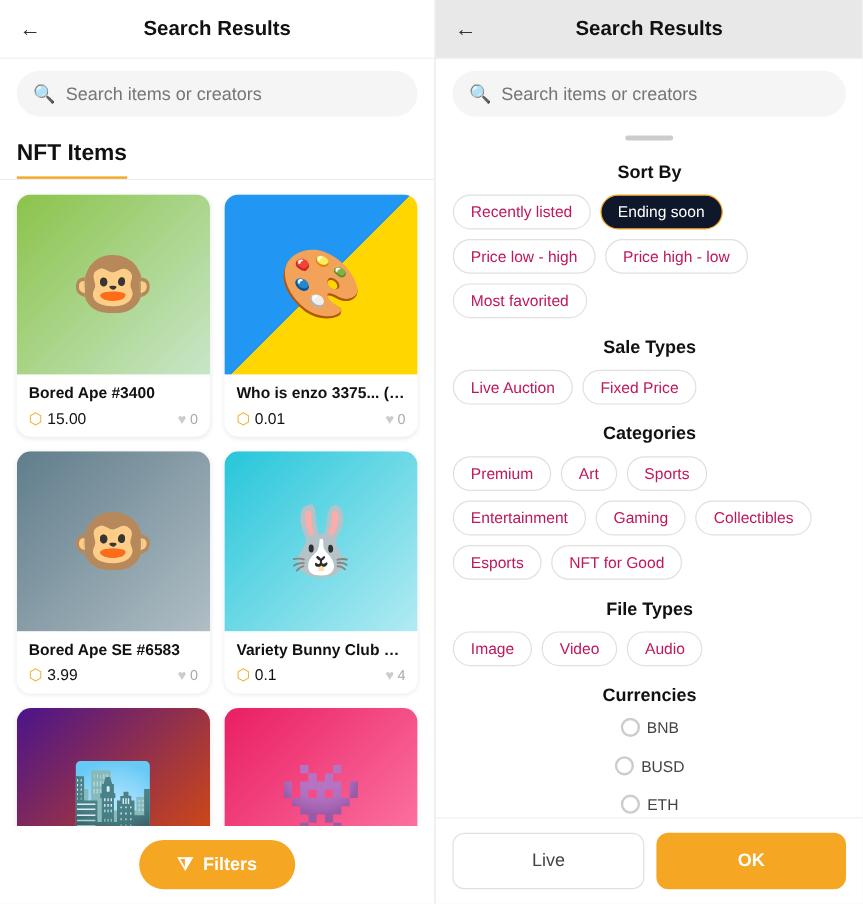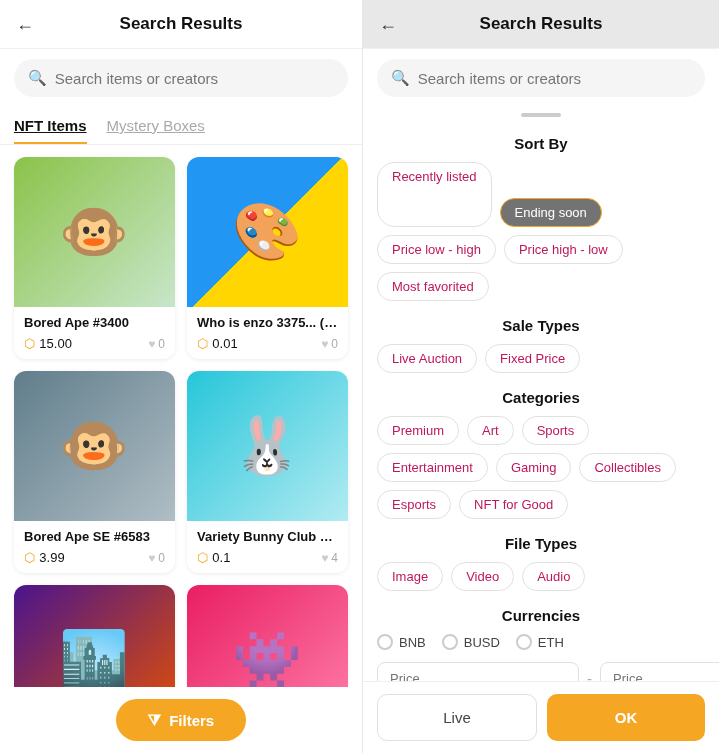--- a/index.html
+++ b/index.html
@@ -56,25 +56,24 @@
     }
 
     .tabs {
       display: flex;
       padding: 0 14px;
       gap: 20px;
       border-bottom: 1px solid #eee;
     }
     .tab {
       padding: 10px 0 8px;
-      font-size: 15px;
+      font-size: 19px;
       cursor: pointer;
       color: #aaa;
       border-bottom: 2px solid transparent;
-      text-decoration: underline;
     }
     .tab.active {
       color: #111;
       font-weight: 600;
       border-bottom: 2px solid #f5a623;
     }
 
     .grid-content {
       flex: 1;
       overflow-y: auto;
@@ -231,31 +230,31 @@
     .chip {
       padding: 6px 14px;
       border-radius: 18px;
       border: 1px solid #e0e0e0;
       font-size: 13px;
       color: #be185d;
       cursor: pointer;
       background: #fff;
     }
     .chip.selected-yellow {
-      background: #737373;
+      background: #0f172a;
       color: #fff;
       border-color: #f5a623;
-      margin-top: 36px;
     }
 
     .radio-group {
       display: flex;
       gap: 16px;
       margin-bottom: 12px;
       align-items: center;
+      flex-direction: column;
     }
     .radio-item {
       display: flex;
       align-items: center;
       gap: 6px;
       font-size: 13px;
       color: #444;
       cursor: pointer;
     }
     .radio-circle {
@@ -331,21 +330,20 @@
     <span class="header-title">Search Results</span>
   </div>
 
   <div class="search-bar">
     <span class="search-icon-wrap">🔍</span>
     <input class="search-input-field" type="text" placeholder="Search items or creators" style="">
   </div>
 
   <div class="tabs">
     <div class="tab active">NFT Items</div>
-    <div class="tab">Mystery Boxes</div>
   </div>
 
   <div class="grid-content">
     <div class="nft-grid" id="nft-grid">
         <div class="nft-card">
     <div class="nft-image-placeholder img-ape1">
       <span style="font-size:56px">🐵</span>
     </div>
     <div class="nft-info">
       <div class="nft-name">Bored Ape #3400</div>

